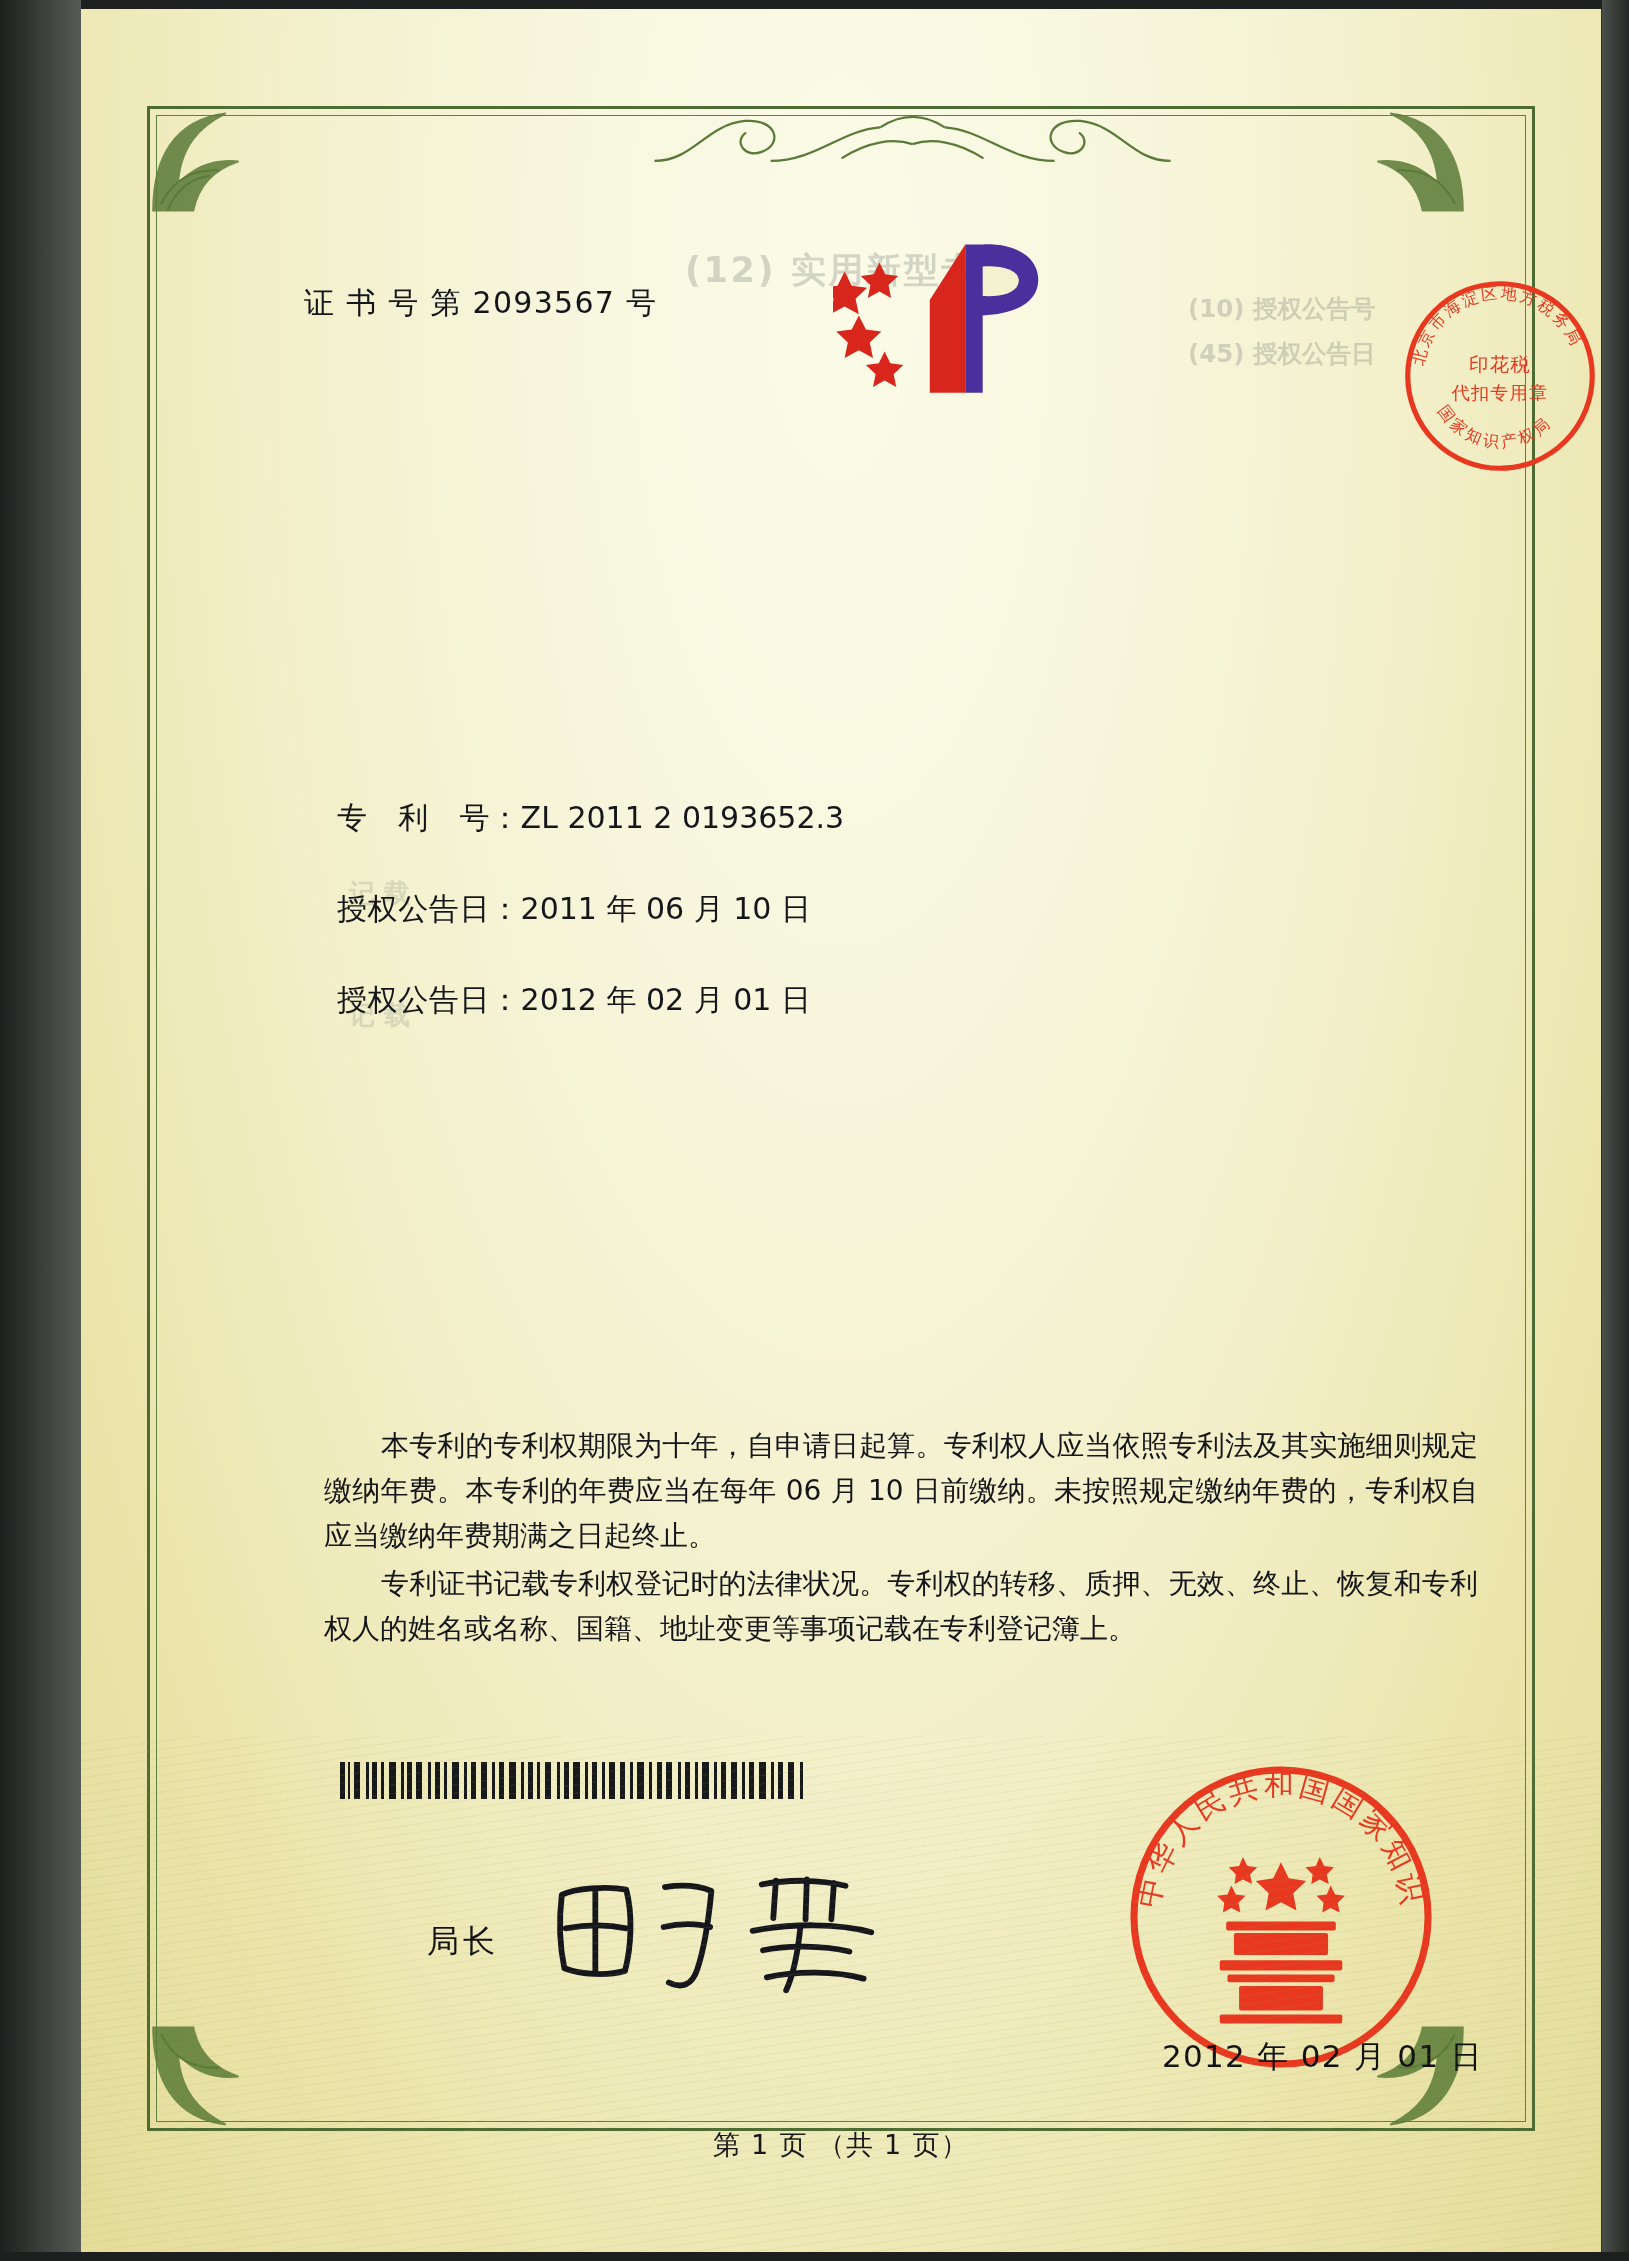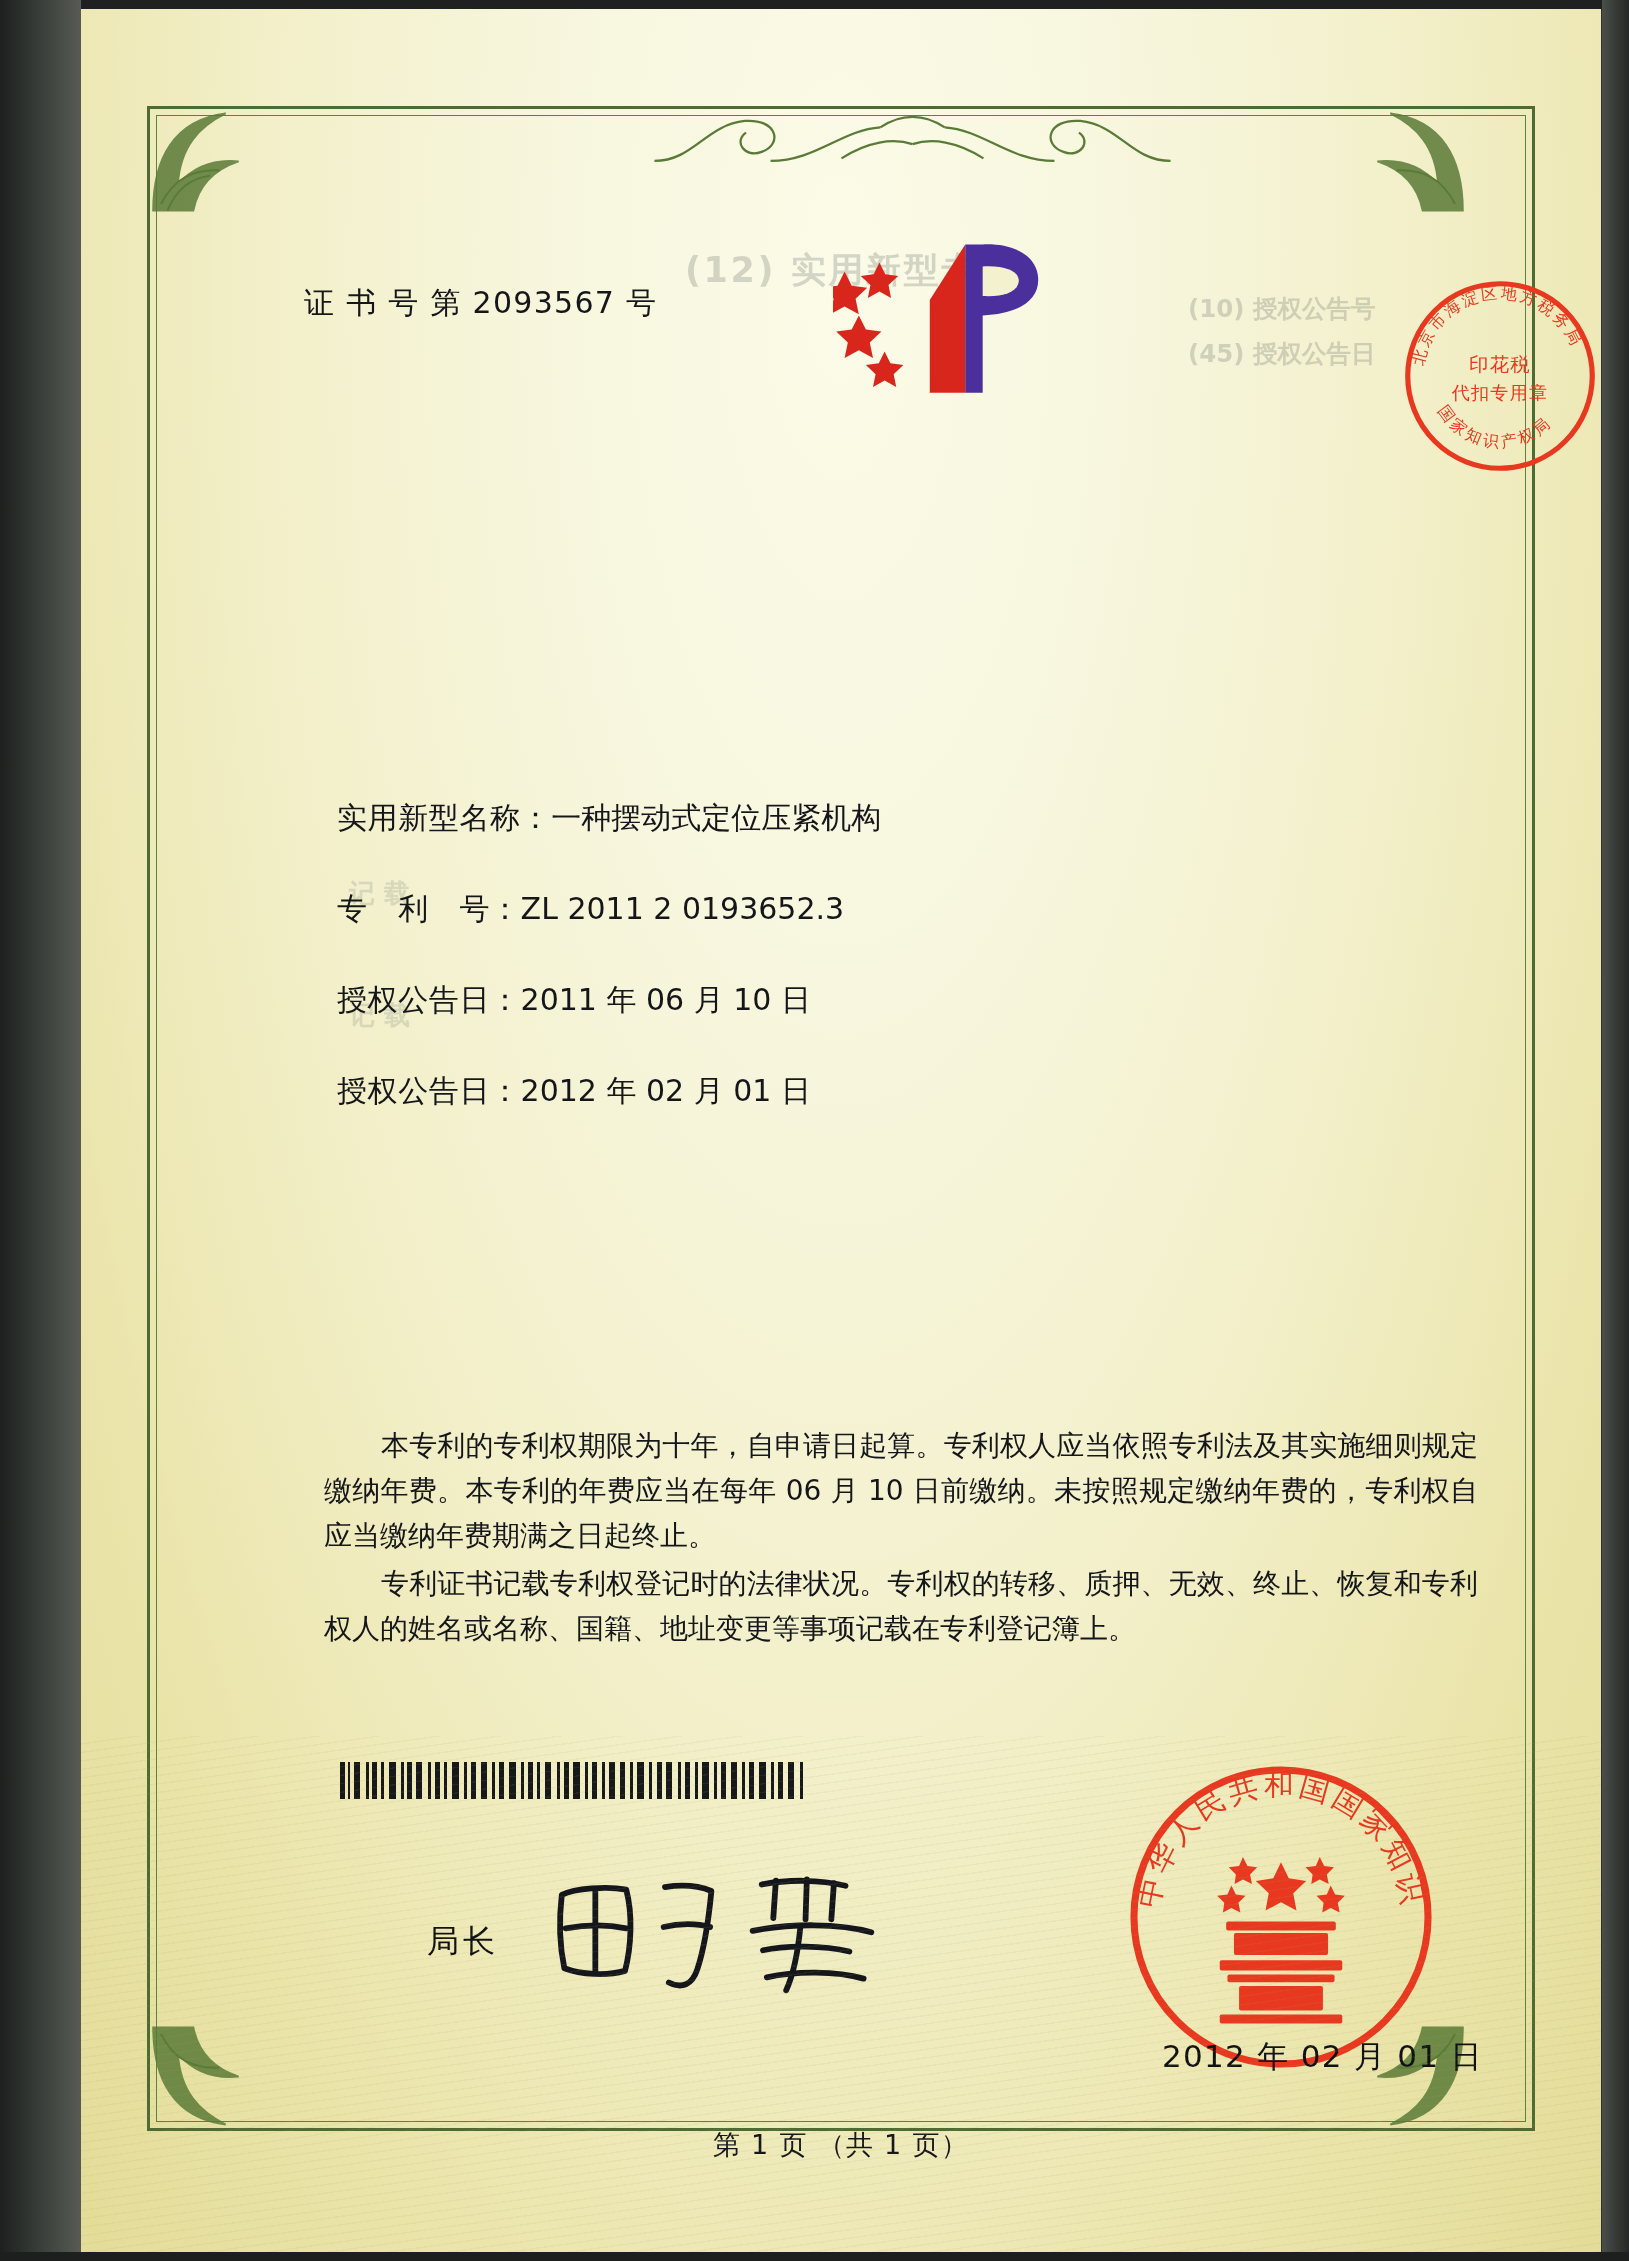--- a/index.html
+++ b/index.html
@@ -359,23 +359,20 @@
           <text font-size="25" fill="#e8381f" font-family="'DejaVu Sans',sans-serif" letter-spacing="5">
             <textPath href="#taxarc2" startOffset="16%">国家知识产权局</textPath>
           </text>
           <text x="155" y="148" text-anchor="middle" font-size="30" fill="#e8381f" font-family="'DejaVu Sans',sans-serif" letter-spacing="2">印花税</text>
           <text x="155" y="190" text-anchor="middle" font-size="28" fill="#e8381f" font-family="'DejaVu Sans',sans-serif" letter-spacing="2">代扣专用章</text>
         </svg>
       </div>
 
 
       <div class="fields">
-        <div class="field">
-          <span class="lbl">实用新型名称：</span><span class="val">一种摆动式定位压紧机构</span>
-        </div>
         <div class="field">
           <span class="lbl">专　利　号：</span><span class="val">ZL 2011 2 0193652.3</span>
         </div>
         <div class="field">
           <span class="lbl">授权公告日：</span><span class="val">2011 年 06 月 10 日</span>
         </div>
         <div class="field">
           <span class="lbl">授权公告日：</span><span class="val">2012 年 02 月 01 日</span>
         </div>
       </div>

